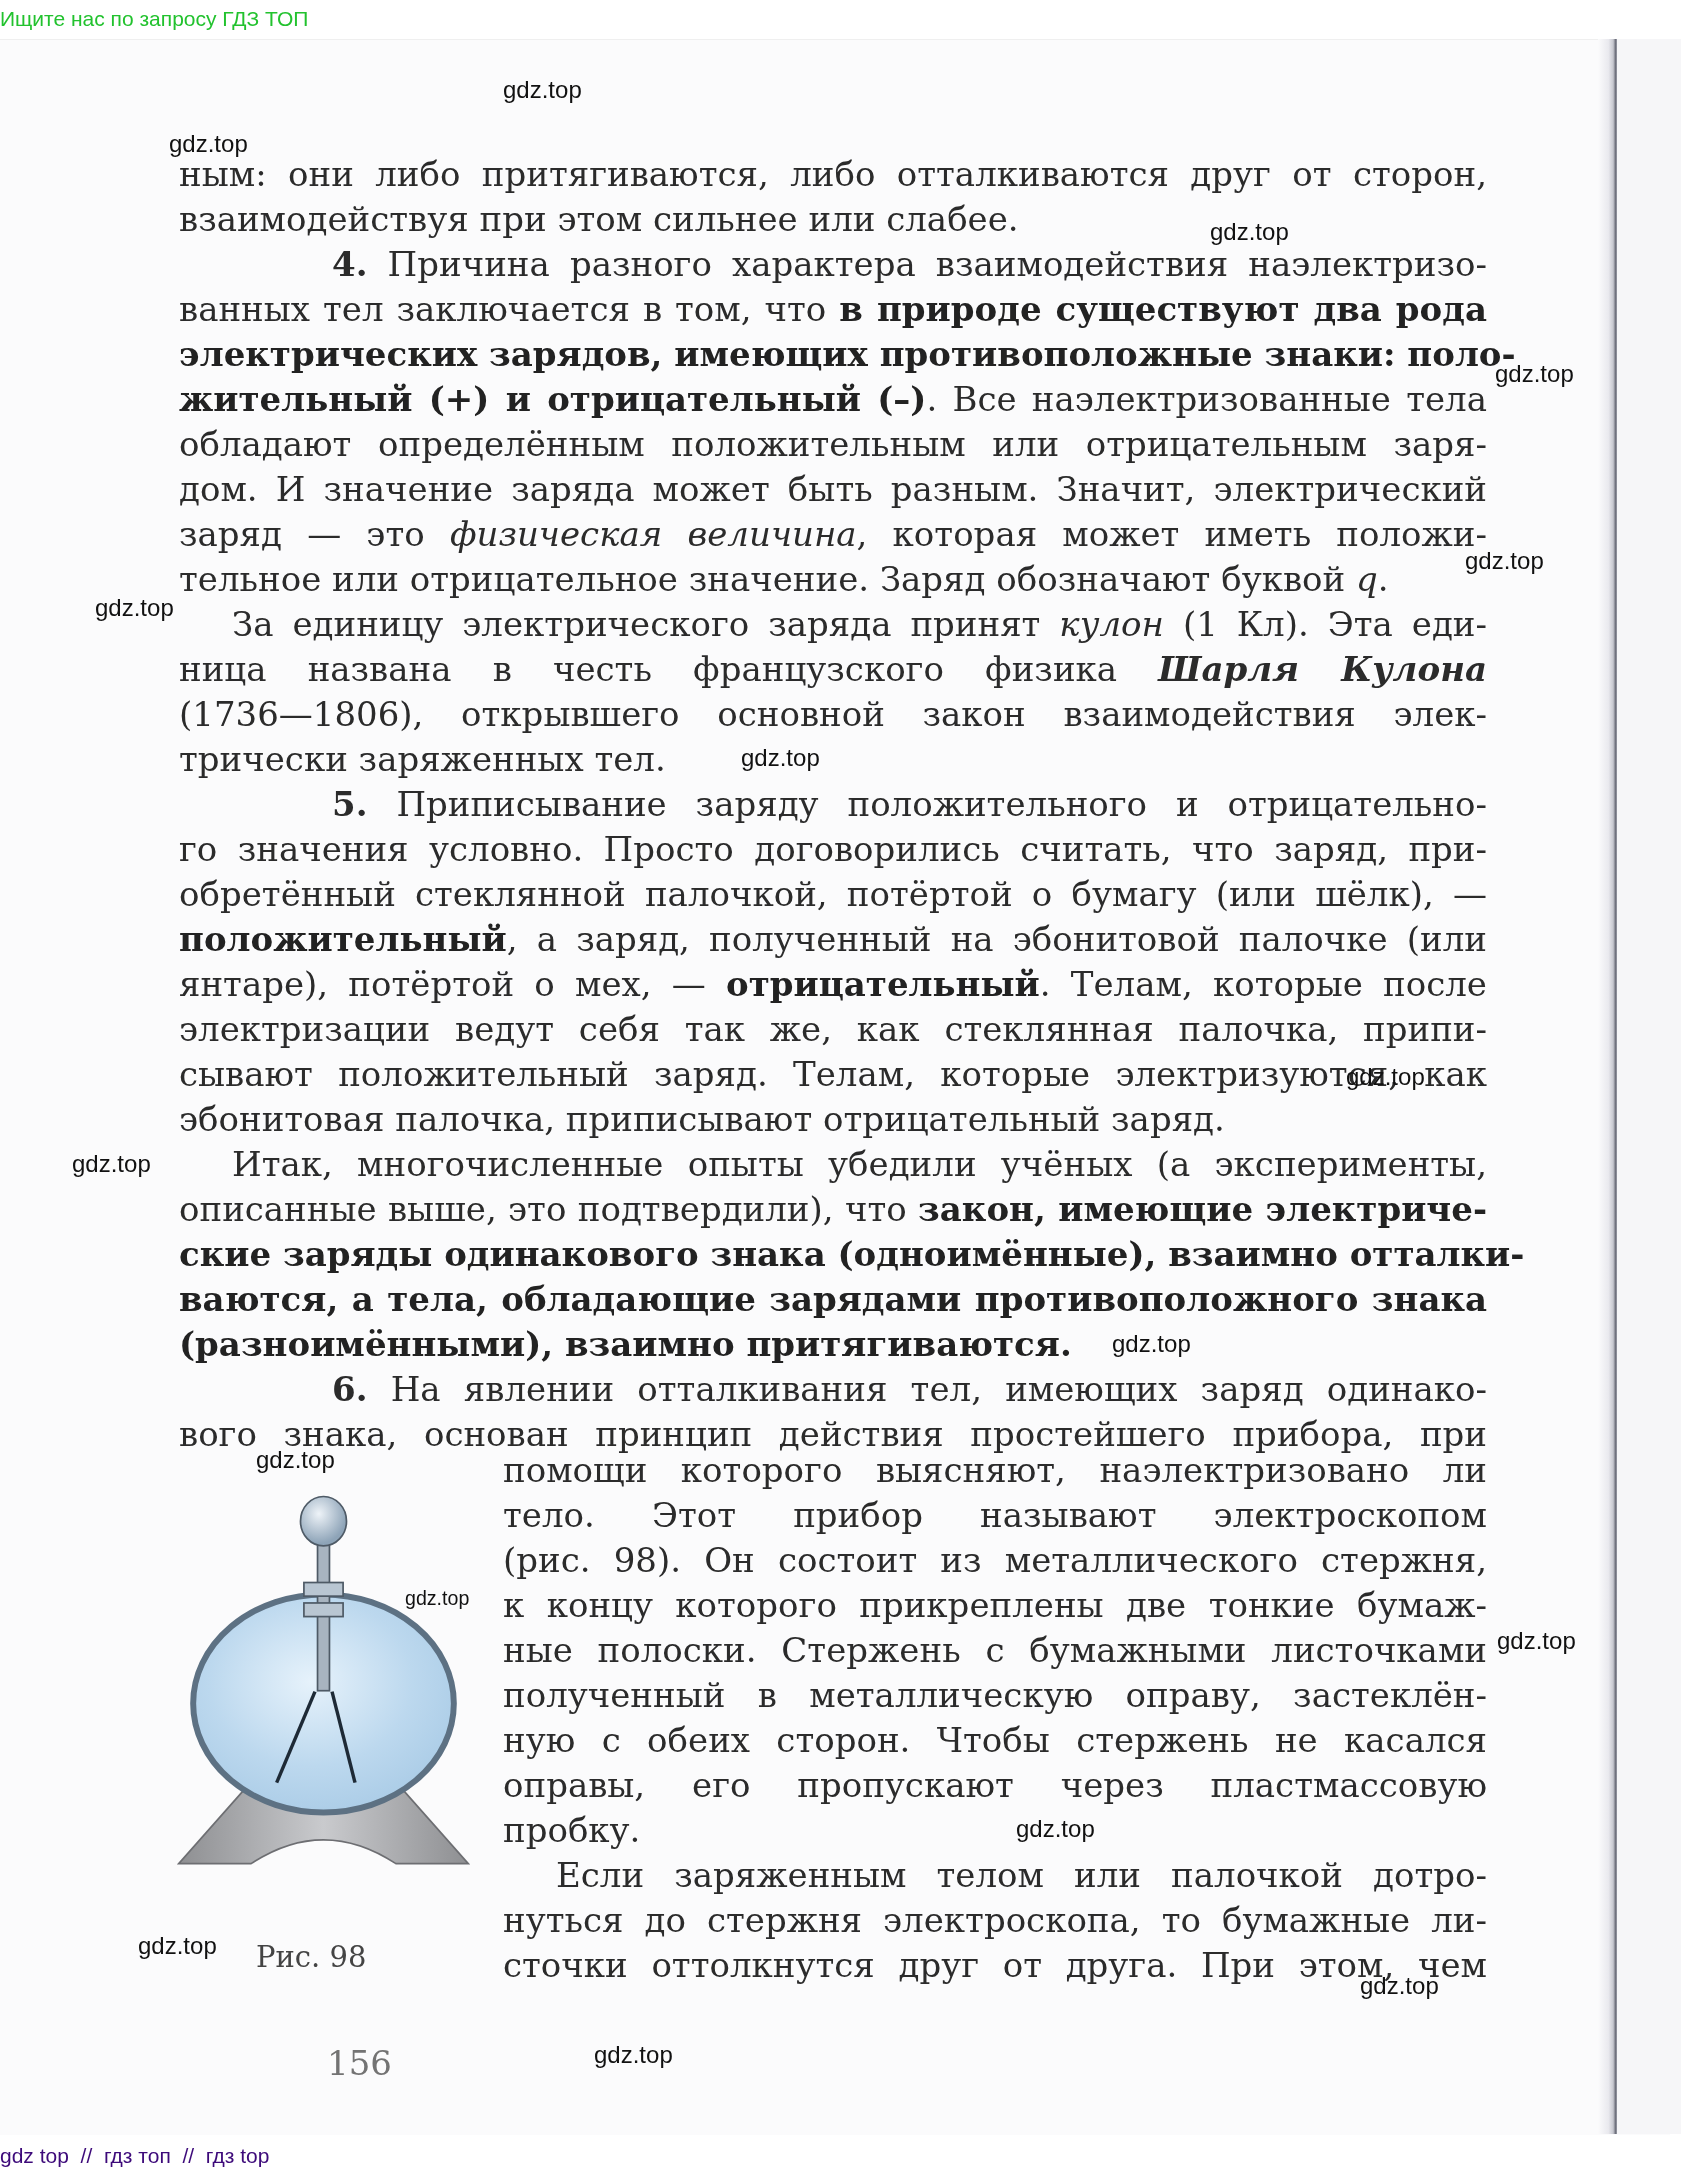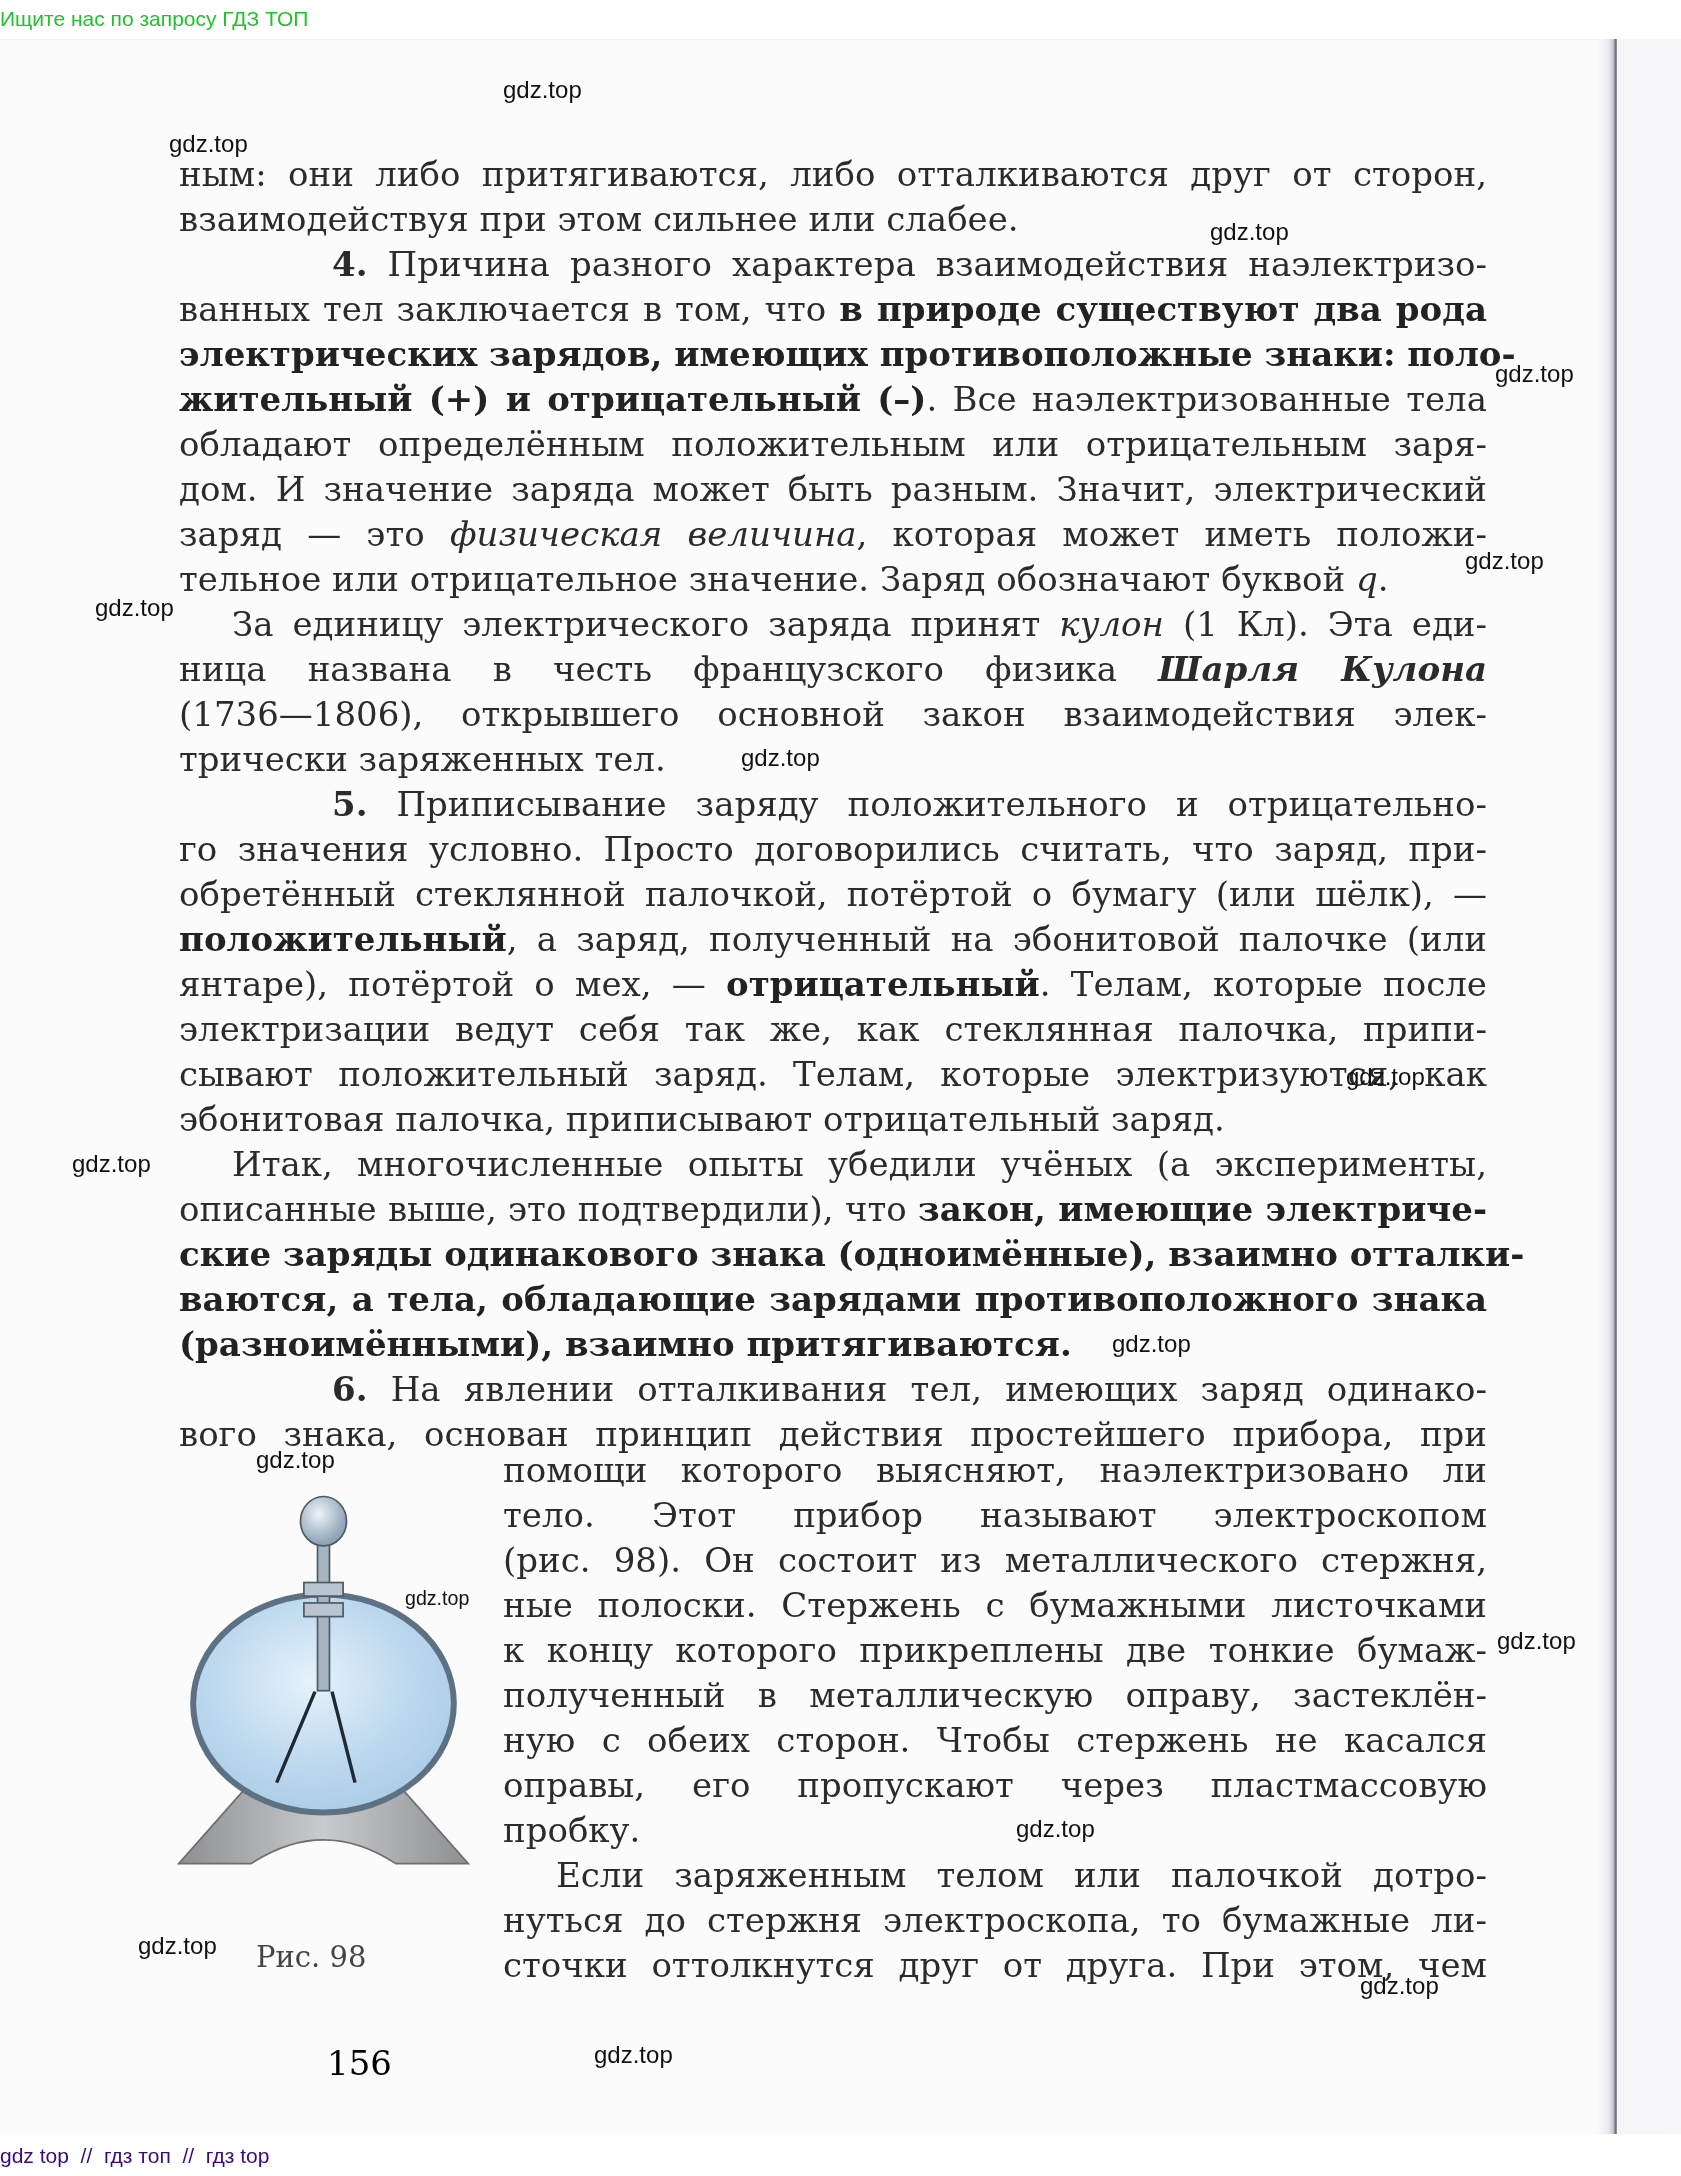--- a/index.html
+++ b/index.html
@@ -42,21 +42,21 @@
   .bi { font-weight:bold; font-style:italic; }
   .num { font-weight:bold; }
   .wm {
     position:absolute; font-family:"Liberation Sans", sans-serif; font-size:24px;
     color:#111; line-height:1; white-space:nowrap;
   }
   .caption {
     position:absolute; left:256px; top:1940px; font-size:29px; color:#444;
   }
   .page-number {
-    position:absolute; left:327px; top:2043px; font-size:34px; color:#000000;
+    position:absolute; left:327px; top:2043px; font-size:34px; color:#737373;
   }
   .figure { position:absolute; left:170px; top:1482px; width:307px; height:460px; }
 </style>
 </head>
 <body>
 
 <div class="top-banner">
   <span style="color:#22c22e">Ищите нас по запросу ГДЗ ТОП</span>
 </div>
 
@@ -98,22 +98,22 @@
   <span class="line last"><span class="b">(разноимёнными), взаимно притягиваются.</span></span>
 
   <span class="line" style="padding-left:153px;"><span class="num">6.</span><span> На явлении отталкивания тел, имеющих заряд одинако-</span></span>
   <span class="line"><span>вого знака, основан принцип действия простейшего прибора, при</span></span>
 </div>
 
 <div class="text-block" style="left:503px; top:1448px; width:984px;">
   <span class="line"><span>помощи которого выясняют, наэлектризовано ли</span></span>
   <span class="line"><span>тело. Этот прибор называют электроскопом</span></span>
   <span class="line"><span>(рис. 98). Он состоит из металлического стержня,</span></span>
+  <span class="line"><span>к концу которого прикреплены две тонкие бумаж-</span></span>
   <span class="line"><span>ные полоски. Стержень с бумажными листочками</span></span>
-  <span class="line"><span>к концу которого прикреплены две тонкие бумаж-</span></span>
   <span class="line"><span>полученный в металлическую оправу, застеклён-</span></span>
   <span class="line"><span>ную с обеих сторон. Чтобы стержень не касался</span></span>
   <span class="line"><span>оправы, его пропускают через пластмассовую</span></span>
   <span class="line last"><span>пробку.</span></span>
   <span class="line" style="padding-left:53px;"><span>Если заряженным телом или палочкой дотро-</span></span>
   <span class="line"><span>нуться до стержня электроскопа, то бумажные ли-</span></span>
   <span class="line"><span>сточки оттолкнутся друг от друга. При этом, чем</span></span>
 </div>
 
 <div class="figure">

